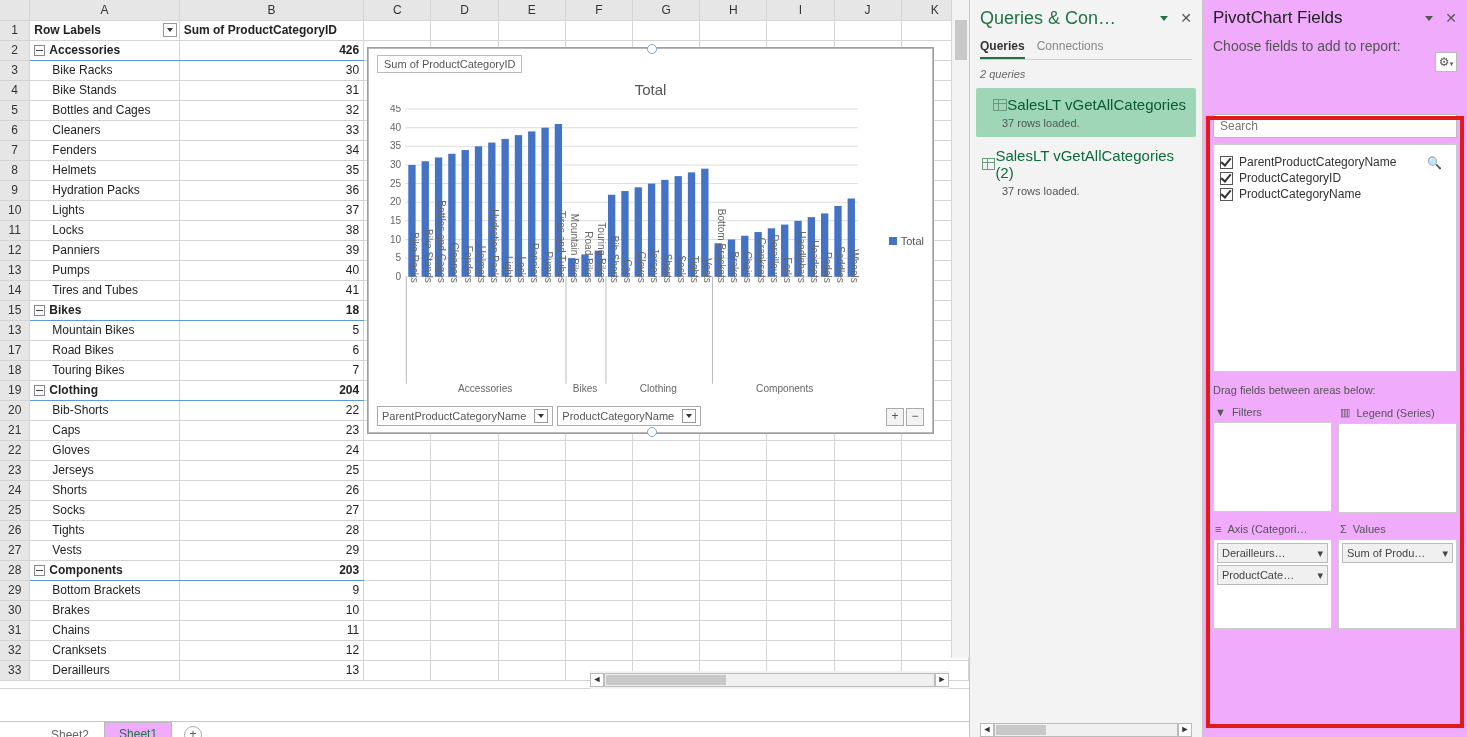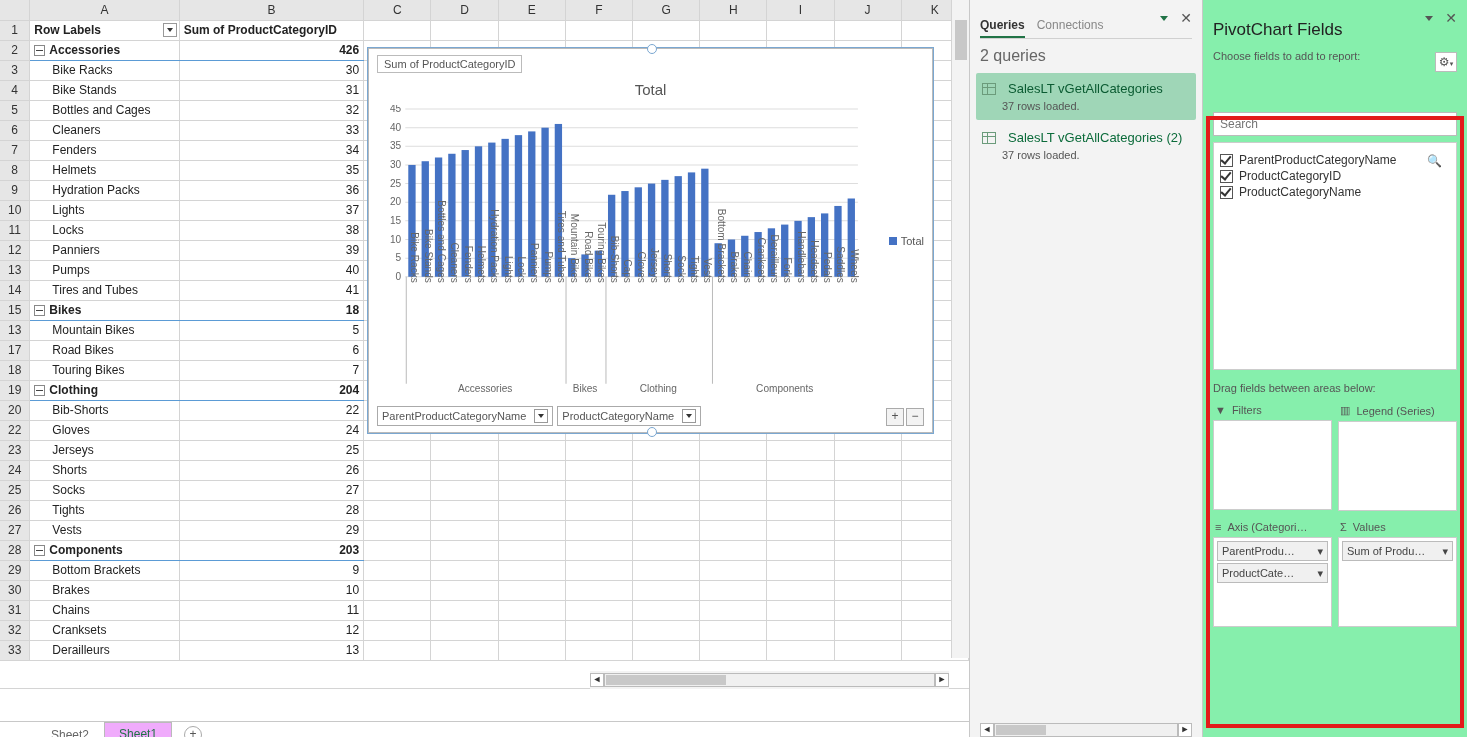--- a/index.html
+++ b/index.html
@@ -47,38 +47,38 @@
 .gridline{stroke:#ddd;stroke-width:1;}
 
 
 .queries-pane{width:233px;background:#f3f3f3;border-right:1px solid #c8c8c8;padding:8px 10px;position:relative;}
 .side-title{color:#217346;font-size:18px;font-weight:300;}
 .side-close{position:absolute;top:10px;right:10px;font-size:14px;color:#555;cursor:pointer;}
 .side-drop{position:absolute;top:16px;right:34px;border-left:4px solid transparent;border-right:4px solid transparent;border-top:5px solid #217346;}
 .tabs-row{display:flex;gap:12px;margin:10px 0 4px;border-bottom:1px solid #d0d0d0;font-size:12px;}
 .tabs-row .qt{padding-bottom:4px;color:#888;cursor:pointer;}
 .tabs-row .qt.active{color:#333;border-bottom:2px solid #217346;font-weight:600;}
-.query-count{color:#666;margin:8px 0;font-size:16px;}
+.query-count{color:#666;margin:8px 0;font-size:11px;font-style:italic;}
 .query-item{padding:8px 10px 8px 6px;margin:2px -4px;border-radius:2px;}
 .query-item.sel{background:#9fd6b7;}
-.query-item .qname{color:#0b6b3a;font-size:13px;display:flex;align-items:center;gap:12px;}
+.query-item .qname{color:#0b6b3a;font-size:15px;display:flex;align-items:center;gap:0;justify-content:flex-end;}
 .query-item.sel .qname{color:#0b5b32;}
 .query-item .qmeta{color:#555;font-size:11px;margin-top:4px;margin-left:20px;}
 .tbl-icon{display:inline-block;width:14px;height:12px;border:1px solid #6b9b7b;position:relative;}
 .tbl-icon::before{content:"";position:absolute;top:3px;left:0;right:0;height:1px;background:#6b9b7b;}
 .tbl-icon::after{content:"";position:absolute;top:0;bottom:0;left:4px;width:1px;background:#6b9b7b;}
 .hScroll{position:absolute;bottom:0;left:10px;right:10px;height:14px;display:flex;align-items:center;}
 .hArrow{width:14px;height:14px;border:1px solid #bbb;background:#fff;text-align:center;line-height:10px;font-size:9px;color:#333;}
 .hTrack{flex:1;height:14px;border:1px solid #bbb;background:#f0f0f0;position:relative;}
 .hThumb{position:absolute;top:1px;left:1px;height:10px;width:50px;background:#c8c8c8;}
 
 
-.fields-pane{width:264px;background:#86efac;position:relative;padding:20px 10px 40px;}
+.fields-pane{width:264px;background:#f0abfc;position:relative;padding:8px 10px 40px;}
 .fields-pane .side-title{color:#222;font-size:17px;font-weight:400;}
-.fields-desc{font-size:11px;color:#555;margin:10px 0 6px;}
+.fields-desc{font-size:14px;color:#555;margin:10px 0 16px;}
 .gear{width:22px;height:20px;border:1px solid #bbb;background:#fff;position:absolute;top:52px;right:10px;text-align:center;line-height:18px;color:#555;}
 .search-box{width:100%;height:24px;border:1px solid #bbb;background:#fff;padding:2px 22px 2px 6px;font-size:12px;color:#888;margin-bottom:6px;margin-top:44px;}
 .search-icon{position:absolute;right:16px;top:86px;width:14px;height:14px;color:#1a5fb4;}
 .fields-list{background:#fff;border:1px solid #ccc;height:228px;padding:8px 6px;overflow:auto;}
 .check-row{display:flex;align-items:center;gap:6px;margin:2px 0;font-size:12px;color:#333;}
 .chk{width:13px;height:13px;border:1px solid #555;background:#fff;position:relative;}
 .chk.checked::after{content:"";position:absolute;left:2px;top:-1px;width:4px;height:8px;border:solid #333;border-width:0 2px 2px 0;transform:rotate(40deg);}
 .areas-desc{font-size:11px;color:#555;margin:12px 0 6px;}
 .areas-grid{display:grid;grid-template-columns:1fr 1fr;gap:6px;}
 .area-box{}
@@ -377,20 +377,34 @@
               <td></td>
               <td></td>
               <td></td>
               <td></td>
               <td></td>
             </tr>
             <tr>
               <td>20</td>
               <td class="col-A pivot-item">Bib-Shorts</td>
               <td class="col-B num">22</td>
+              <td></td>
+              <td></td>
+              <td></td>
+              <td></td>
+              <td></td>
+              <td></td>
+              <td></td>
+              <td></td>
+              <td></td>
+            </tr>
+            <tr>
+              <td>21</td>
+              <td class="col-A pivot-item">Caps</td>
+              <td class="col-B num">23</td>
               <td></td>
               <td></td>
               <td></td>
               <td></td>
               <td></td>
               <td></td>
               <td></td>
               <td></td>
               <td></td>
             </tr>
@@ -699,20 +713,21 @@
        </div>
     </div>
     <div class="sheet-tabs">
       <div class="tab">Sheet2</div>
       <div class="tab active">Sheet1</div>
       <div class="tab-add">+</div>
     </div>
   </div>
 
   <div class="queries-pane">
+    <div class="side-title">Queries &amp; Con…</div>
     <div class="side-drop"></div>
     <div class="side-close">✕</div>
     <div class="tabs-row">
       <div class="qt active">Queries</div>
       <div class="qt">Connections</div>
     </div>
     <div class="query-count">2 queries</div>
     <div id="qlist">
         <div class="query-item sel">
           <div class="qname">
@@ -778,21 +793,21 @@
           </div>
         <div class="area-body"></div>
       </div>
       <div class="area-box">
         <div class="area-hdr">
             <span>≡</span>
             <span>Axis (Categori…</span>
           </div>
         <div class="area-body" id="axisbody">
             <div class="field-pill">
-              <span>ParentProdu…</span>
+              <span>Derailleurs…</span>
               <span>▾</span>
             </div>
             <div class="field-pill">
               <span>ProductCate…</span>
               <span>▾</span>
             </div>
           </div>
       </div>
       <div class="area-box">
         <div class="area-hdr">

